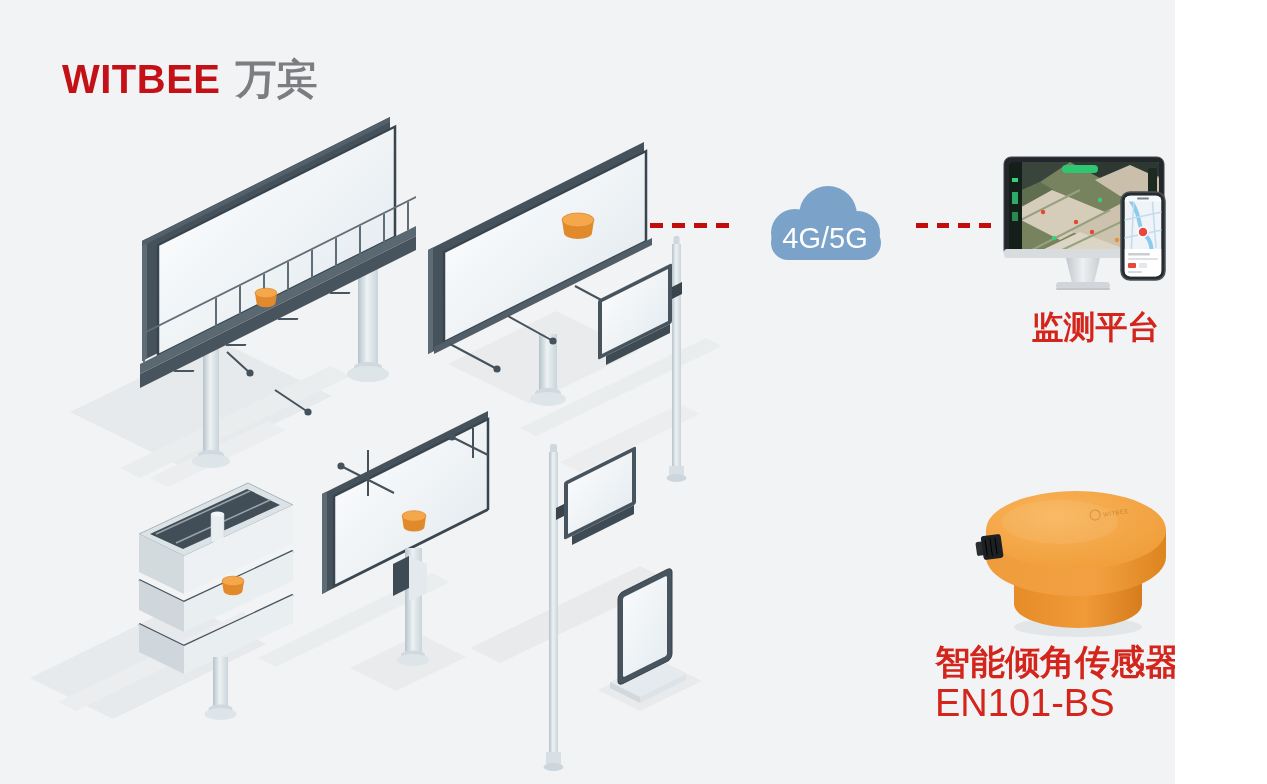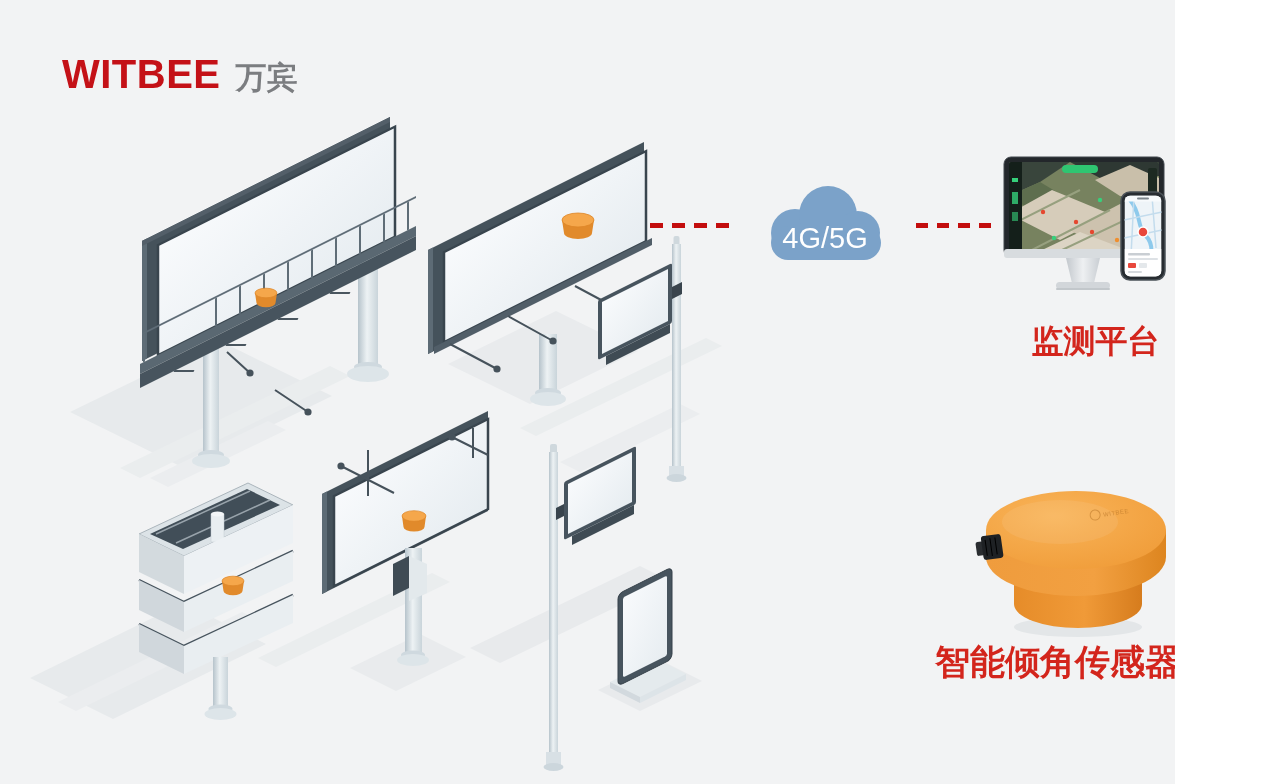--- a/index.html
+++ b/index.html
@@ -1,22 +1,22 @@
 <!DOCTYPE html>
 <html><head>
 <meta charset="utf-8">
 <style>
   html,body{margin:0;padding:0;}
   body{font-family:"Liberation Sans", sans-serif;}
   .stage{position:relative;width:1175px;height:784px;background:#f2f3f4;overflow:hidden;}
   .scene-svg{position:absolute;left:0;top:0;}
   .logo{position:absolute;left:62px;top:52px;display:flex;align-items:baseline;gap:15px;}
   .logo-en{font-size:40px;font-weight:800;color:#c41117;letter-spacing:.5px;}
-  .logo-cn{font-size:31px;font-weight:700;color:#7b7d80;}
-  .platform-label{position:absolute;left:1003px;top:320px;width:185px;text-align:center;
+  .logo-cn{font-size:41px;font-weight:700;color:#7b7d80;}
+  .platform-label{position:absolute;left:1003px;top:306px;width:185px;text-align:center;
     font-size:32px;font-weight:600;color:#d3251c;}
   .product-label{position:absolute;left:935px;top:641px;width:285px;text-align:left;color:#d3251c;}
   .product-label .l1{font-size:35px;font-weight:600;line-height:1.18;}
   .product-label .l2{font-size:38px;font-weight:500;line-height:1.15;}
   .cloud-text{font-size:29px;font-weight:500;fill:#ffffff;}
   .device-marking{font-size:6px;fill:rgba(186,118,40,.65);letter-spacing:.5px;}
 </style>
 </head>
 <body>
 
@@ -295,15 +295,16 @@
         <circle cx="1095" cy="513" r="5" fill="none" stroke="rgba(186,118,40,.55)" stroke-width="1"></circle>
         <text class="device-marking" x="1103" y="516">WITBEE</text>
       </g>
     </g>
   </svg>
 
   <div class="platform-label">监测平台</div>
 
   <div class="product-label">
     <div class="l1">智能倾角传感器</div>
+    <div class="l2">EN101-BS</div>
   </div>
 
 </div>
 
 </body></html>

